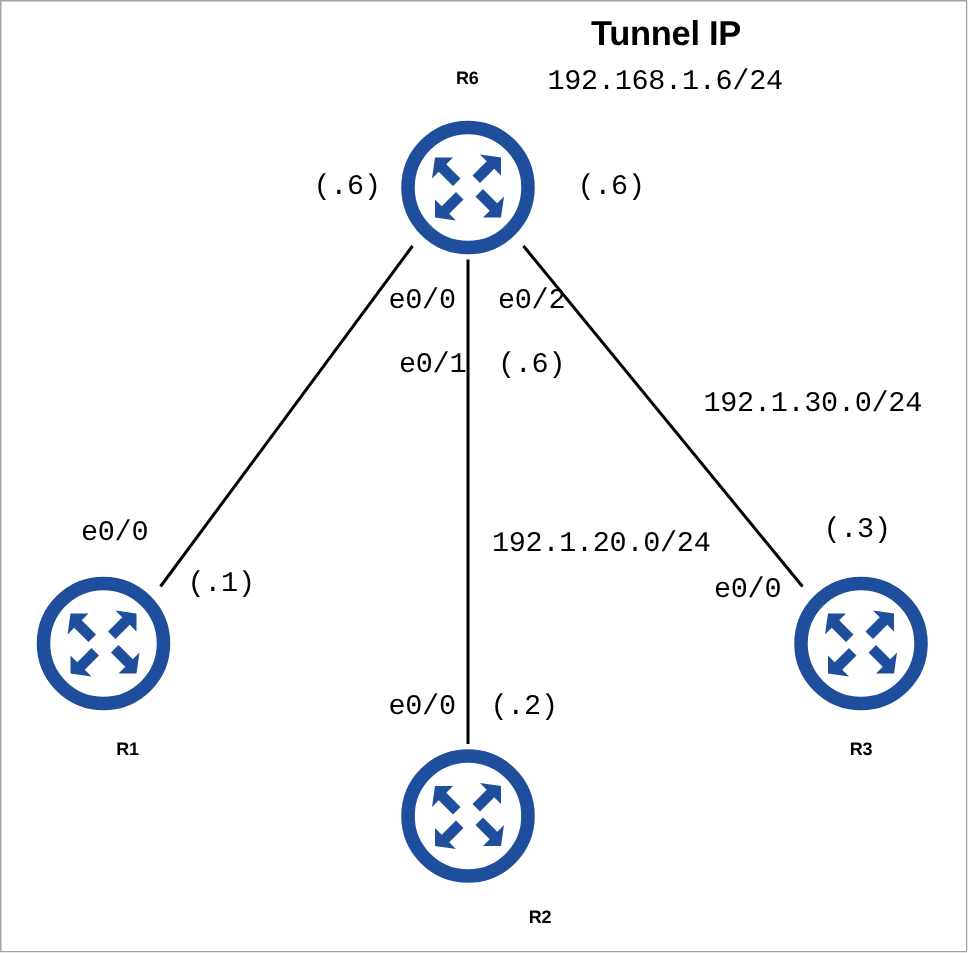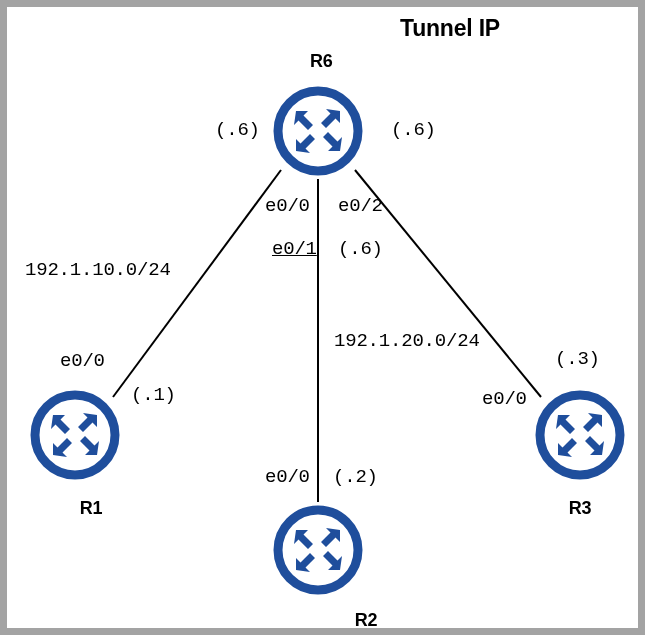--- a/index.html
+++ b/index.html
@@ -6,21 +6,21 @@
     margin: 0;
     padding: 0;
     background: #ffffff;
   }
   #diagram-root {
     position: relative;
     width: 645px;
     height: 635px;
     background: #ffffff;
     box-sizing: border-box;
-    border: 7px solid #a3a3a3;
+    border: 1px solid #a3a3a3;
     overflow: hidden;
     font-family: "Liberation Sans", sans-serif;
   }
   #link-layer {
     position: absolute;
     left: 0;
     top: 0;
     width: 645px;
     height: 635px;
   }
@@ -35,21 +35,21 @@
     white-space: nowrap;
     color: #000000;
     font-family: "Liberation Mono", "DejaVu Sans Mono", monospace;
     font-size: 19px;
     line-height: 1;
     letter-spacing: -0.2px;
   }
   .label.node-name {
     font-family: "Liberation Sans", sans-serif;
     font-weight: bold;
-    font-size: 18px;
+    font-size: 12px;
   }
   .label.title {
     font-family: "Liberation Sans", sans-serif;
     font-weight: bold;
     font-size: 23px;
   }
   .ctr { transform: translateX(-50%); }
 </style>
 </head>
 <body>
@@ -68,31 +68,32 @@
       <g fill="#1F4E9C">
         <path d="M26 28 L38 28 L33.5 32.5 L43 42 L38 47 L28.5 37.5 L24 42 Z"></path>
         <path d="M70 28 L70 40 L65.5 35.5 L56 45 L51 40 L60.5 30.5 L56 26 Z"></path>
         <path d="M26 68 L26 56 L30.5 60.5 L40 51 L45 56 L35.5 65.5 L40 70 Z"></path>
         <path d="M70 68 L58 68 L62.5 63.5 L53 54 L58 49 L67.5 58.5 L72 54 Z"></path>
       </g>
     </svg>
   </div>
   <div class="label title ctr" style="left:443px; top:10px;">Tunnel IP</div>
   <div class="label node-name" style="left:303px; top:45px;">R6</div>
+  <div class="label" style="left:364px; top:44px;">192.168.1.6/24</div>
 
   <div class="label" style="left:208px; top:114px;">(.6)</div>
   <div class="label" style="left:384px; top:114px;">(.6)</div>
 
   <div class="label" style="left:258px; top:190px;">e0/0</div>
   <div class="label" style="left:331px; top:190px;">e0/2</div>
-  <div class="label" style="left:265px; top:233px;text-decoration:underline;">e0/1</div>
+  <div class="label" style="left:265px; top:233px;">e0/1</div>
   <div class="label" style="left:331px; top:233px;">(.6)</div>
 
-  <div class="label" style="left:18px; top:254px;">192.1.10.0/24</div>
-  <div class="label" style="left:327px; top:325px;">192.1.20.0/24</div>
+  <div class="label" style="left:327px; top:352px;">192.1.20.0/24</div>
+  <div class="label" style="left:468px; top:259px;">192.1.30.0/24</div>
 
   <div class="node" style="left:20px; top:380px;">
     <svg viewBox="0 0 96 96" width="96" height="96">
       <circle cx="48" cy="48" r="40" fill="#ffffff" stroke="#1F4E9C" stroke-width="9"></circle>
       <g fill="#1F4E9C">
         <path d="M26 28 L38 28 L33.5 32.5 L43 42 L38 47 L28.5 37.5 L24 42 Z"></path>
         <path d="M70 28 L70 40 L65.5 35.5 L56 45 L51 40 L60.5 30.5 L56 26 Z"></path>
         <path d="M26 68 L26 56 L30.5 60.5 L40 51 L45 56 L35.5 65.5 L40 70 Z"></path>
         <path d="M70 68 L58 68 L62.5 63.5 L53 54 L58 49 L67.5 58.5 L72 54 Z"></path>
       </g>

